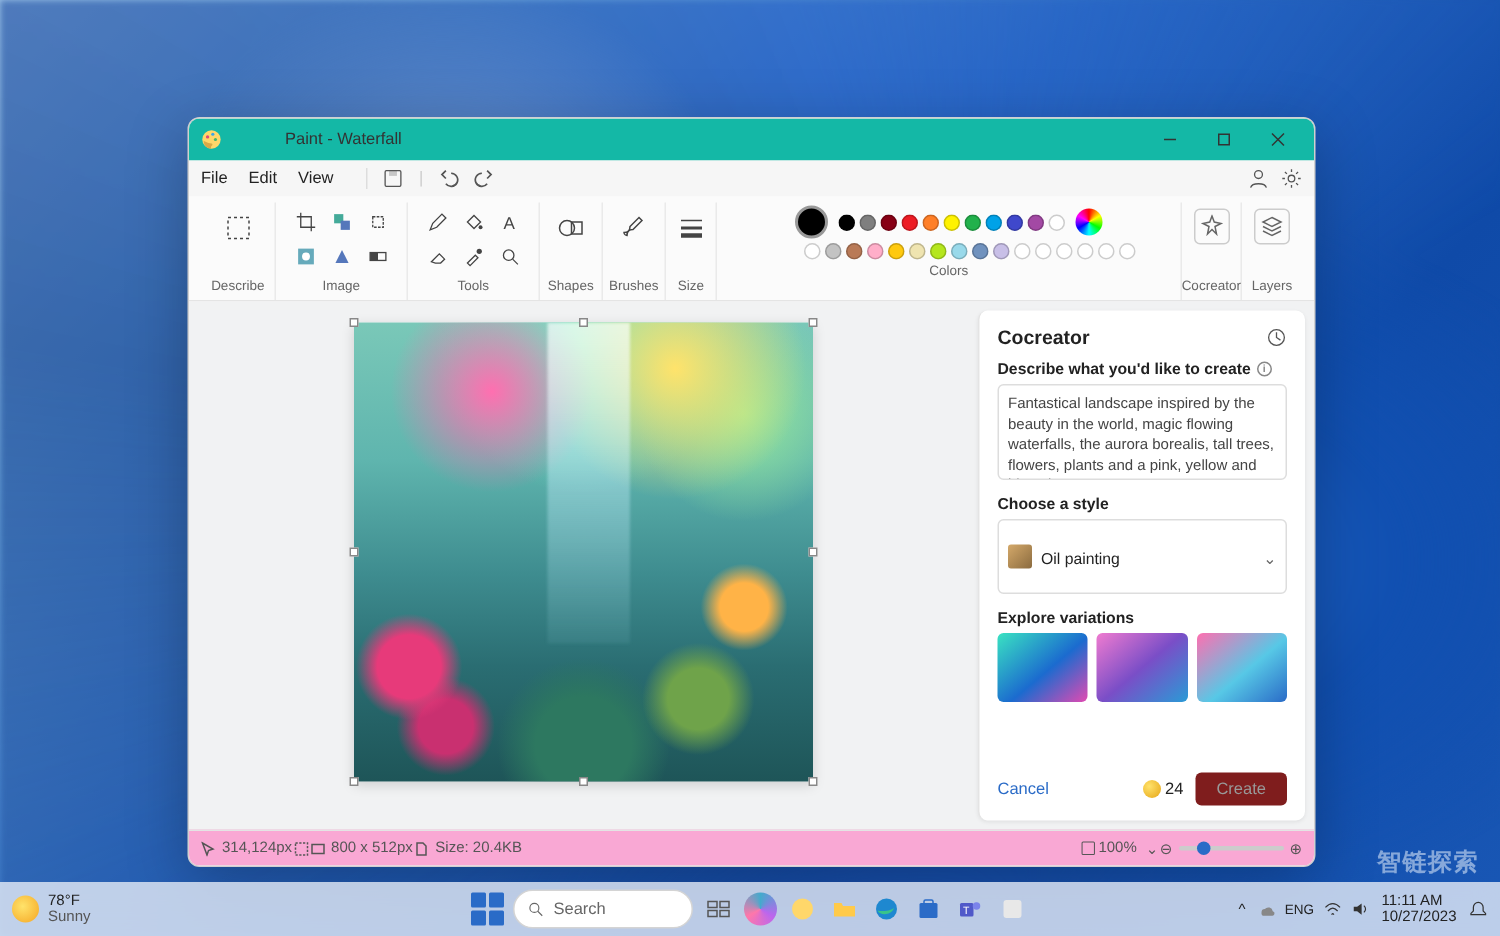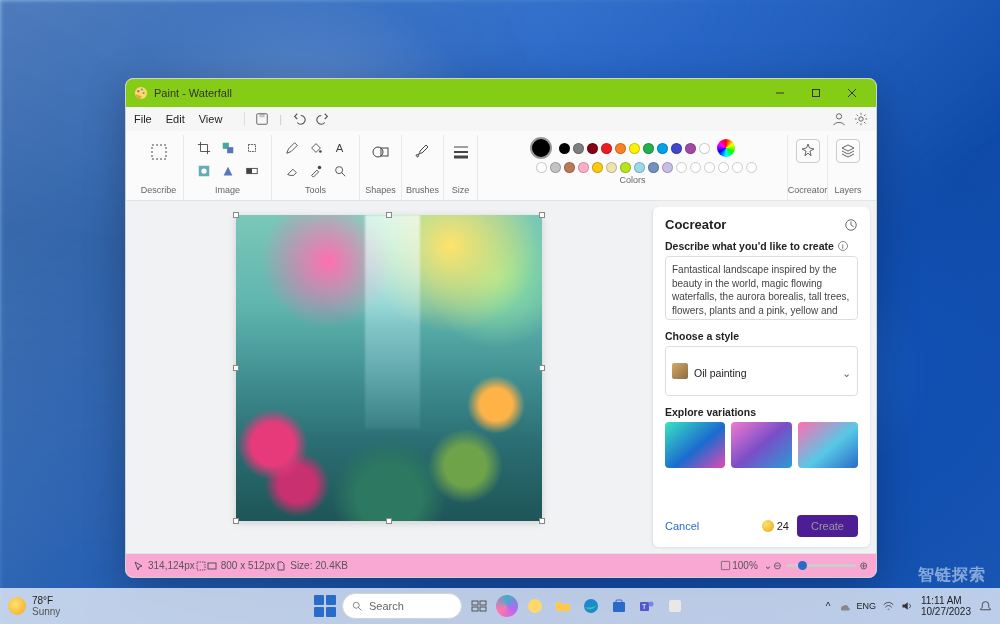--- a/index.html
+++ b/index.html
@@ -9,21 +9,21 @@
 .bg-swirl { position:absolute; inset:0; background:
   radial-gradient(ellipse 600px 400px at 75% 60%, #2167cf 0%, #1150b1 30%, transparent 60%),
   radial-gradient(ellipse 400px 300px at 30% 20%, #bdd9f3 0%, transparent 45%),
   radial-gradient(ellipse 500px 250px at 60% 100%, #1a4ea8 0%, transparent 55%);
   filter: blur(2px); }
 .bg-swirl::after{content:"";position:absolute;inset:0;background:
   conic-gradient(from 200deg at 65% 55%, transparent 0deg, rgba(15,60,140,.6) 80deg, rgba(30,90,200,.5) 140deg, transparent 220deg);}
 
 .window { position: absolute; left: 125px; top: 78px; width: 752px; height: 500px; background: #fdfdfd; border: 1px solid #d0d0d0; border-radius: 8px; box-shadow: 0 10px 40px rgba(0,0,0,.25); display: flex; flex-direction: column; overflow: hidden; }
 
-.titlebar { height: 28px; display: flex; align-items: center; padding: 0 6px; background: #84cc16; }
+.titlebar { height: 28px; display: flex; align-items: center; padding: 0 6px; background: #14b8a6; gap: 36px; }
 .titlebar .app-icon { width: 14px; height: 14px; margin: 0 6px 0 2px; }
 .titlebar .title { font-size: 11px; color: #333; flex: 1; }
 .win-controls { display: flex; }
 .win-btn { width: 36px; height: 28px; display: flex; align-items: center; justify-content: center; font-size: 10px; color: #333; }
 .win-btn svg { width: 10px; height: 10px; }
 
 .menubar { height: 24px; display: flex; align-items: center; padding: 0 8px; gap: 14px; background: #f6f6f6; font-size: 11px; color: #222; }
 .menubar .save-group { display: flex; align-items: center; gap: 10px; margin-left: 8px; border-left: 1px solid #ddd; padding-left: 10px; }
 .menubar .spacer { flex: 1; }
 .menubar .right-icons { display: flex; gap: 8px; align-items: center; }
@@ -77,21 +77,21 @@
 .info-icon { width:10px; height:10px; border:1px solid #888; border-radius:50%; display:inline-flex; align-items:center; justify-content:center; font-size:7px; color:#888;}
 .prompt-box { border: 1px solid #ddd; border-radius: 4px; padding: 6px; font-size: 10px; color: #444; line-height: 1.35; height: 64px; overflow: hidden; }
 .style-select { border: 1px solid #ddd; border-radius: 4px; padding: 16px 6px; display: flex; align-items: flex-end; gap: 6px; font-size: 10.5px; }
 .style-thumb { width: 16px; height: 16px; border-radius: 2px; background: linear-gradient(135deg,#d4a96a,#8b6b3f); }
 .style-select .chev { margin-left: auto; color:#666; }
 .variations { display: flex; gap: 6px; }
 .var-thumb { flex:1; height: 46px; border-radius: 4px; }
 .panel-footer { margin-top: auto; display: flex; align-items: center; gap: 8px; font-size: 11px; }
 .credits { display: flex; align-items: center; gap: 3px; }
 .coin { width:12px; height:12px; border-radius:50%; background: radial-gradient(circle at 35% 35%, #ffe26a, #e6a516); }
-.create-btn { background: #4c1d95; color: #999; border: none; border-radius: 4px; padding: 5px 14px; font-size: 11px; }
+.create-btn { background: #7f1d1d; color: #999; border: none; border-radius: 4px; padding: 5px 14px; font-size: 11px; }
 .cancel-link { color: #2a6bc7; }
 
 .statusbar { height: 24px; background: #f9a8d4; border-top: 1px solid #e4e4e4; display: flex; align-items: center; padding: 0 8px; font-size: 10px; color: #555; gap: 1px; }
 .statusbar .sb-item { display: flex; align-items: center; gap: 4px; }
 .statusbar .spacer { flex: 1; }
 .zoom-slider { width: 70px; height: 3px; background: #ccc; border-radius: 2px; position: relative; }
 .zoom-slider::after { content:""; position:absolute; left:18%; top:-3px; width:9px; height:9px; border-radius:50%; background:#2a6bc7; }
 
 
 .taskbar { position: absolute; left: 0; right: 0; bottom: 0; height: 36px; background: rgba(235,240,248,.78); backdrop-filter: blur(8px); display: flex; align-items: center; padding: 0 8px; }

